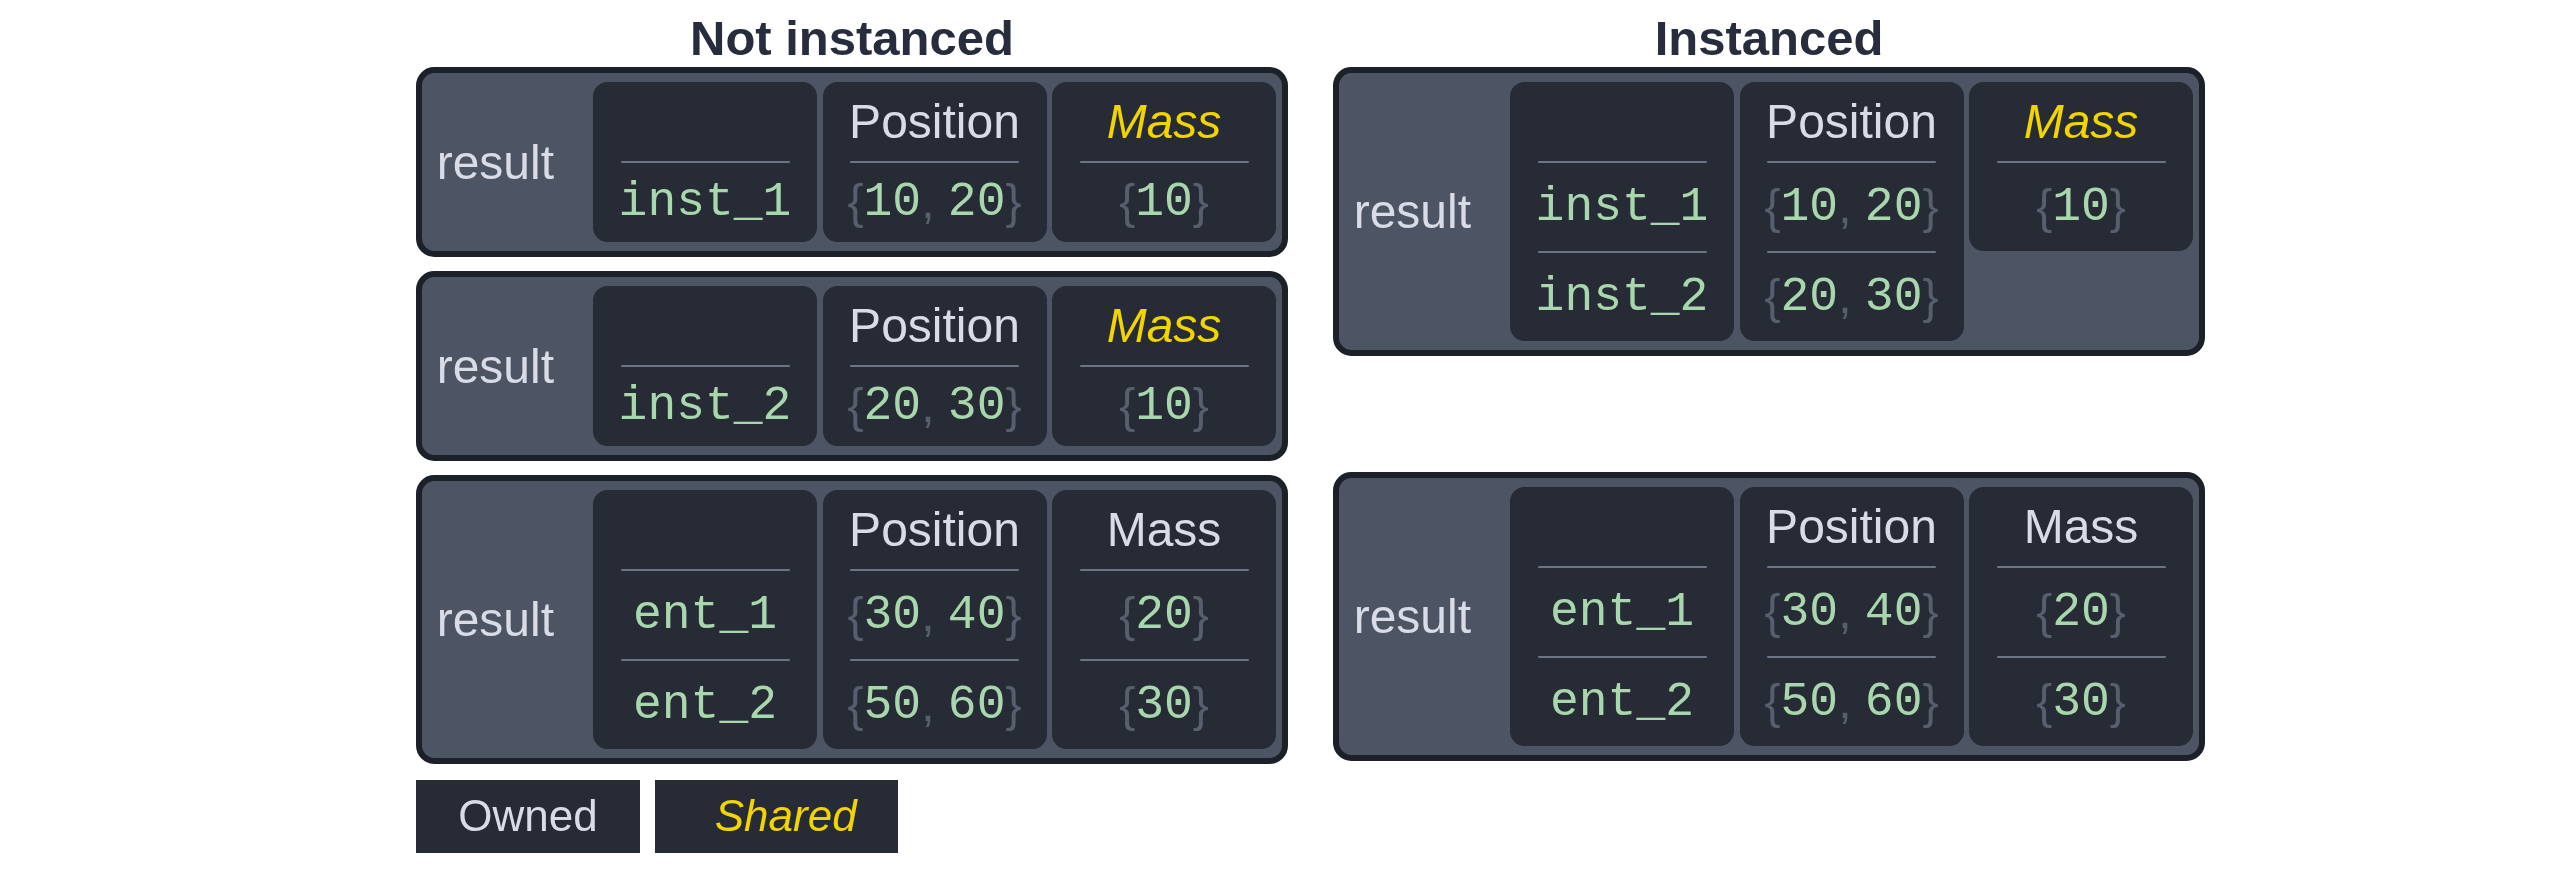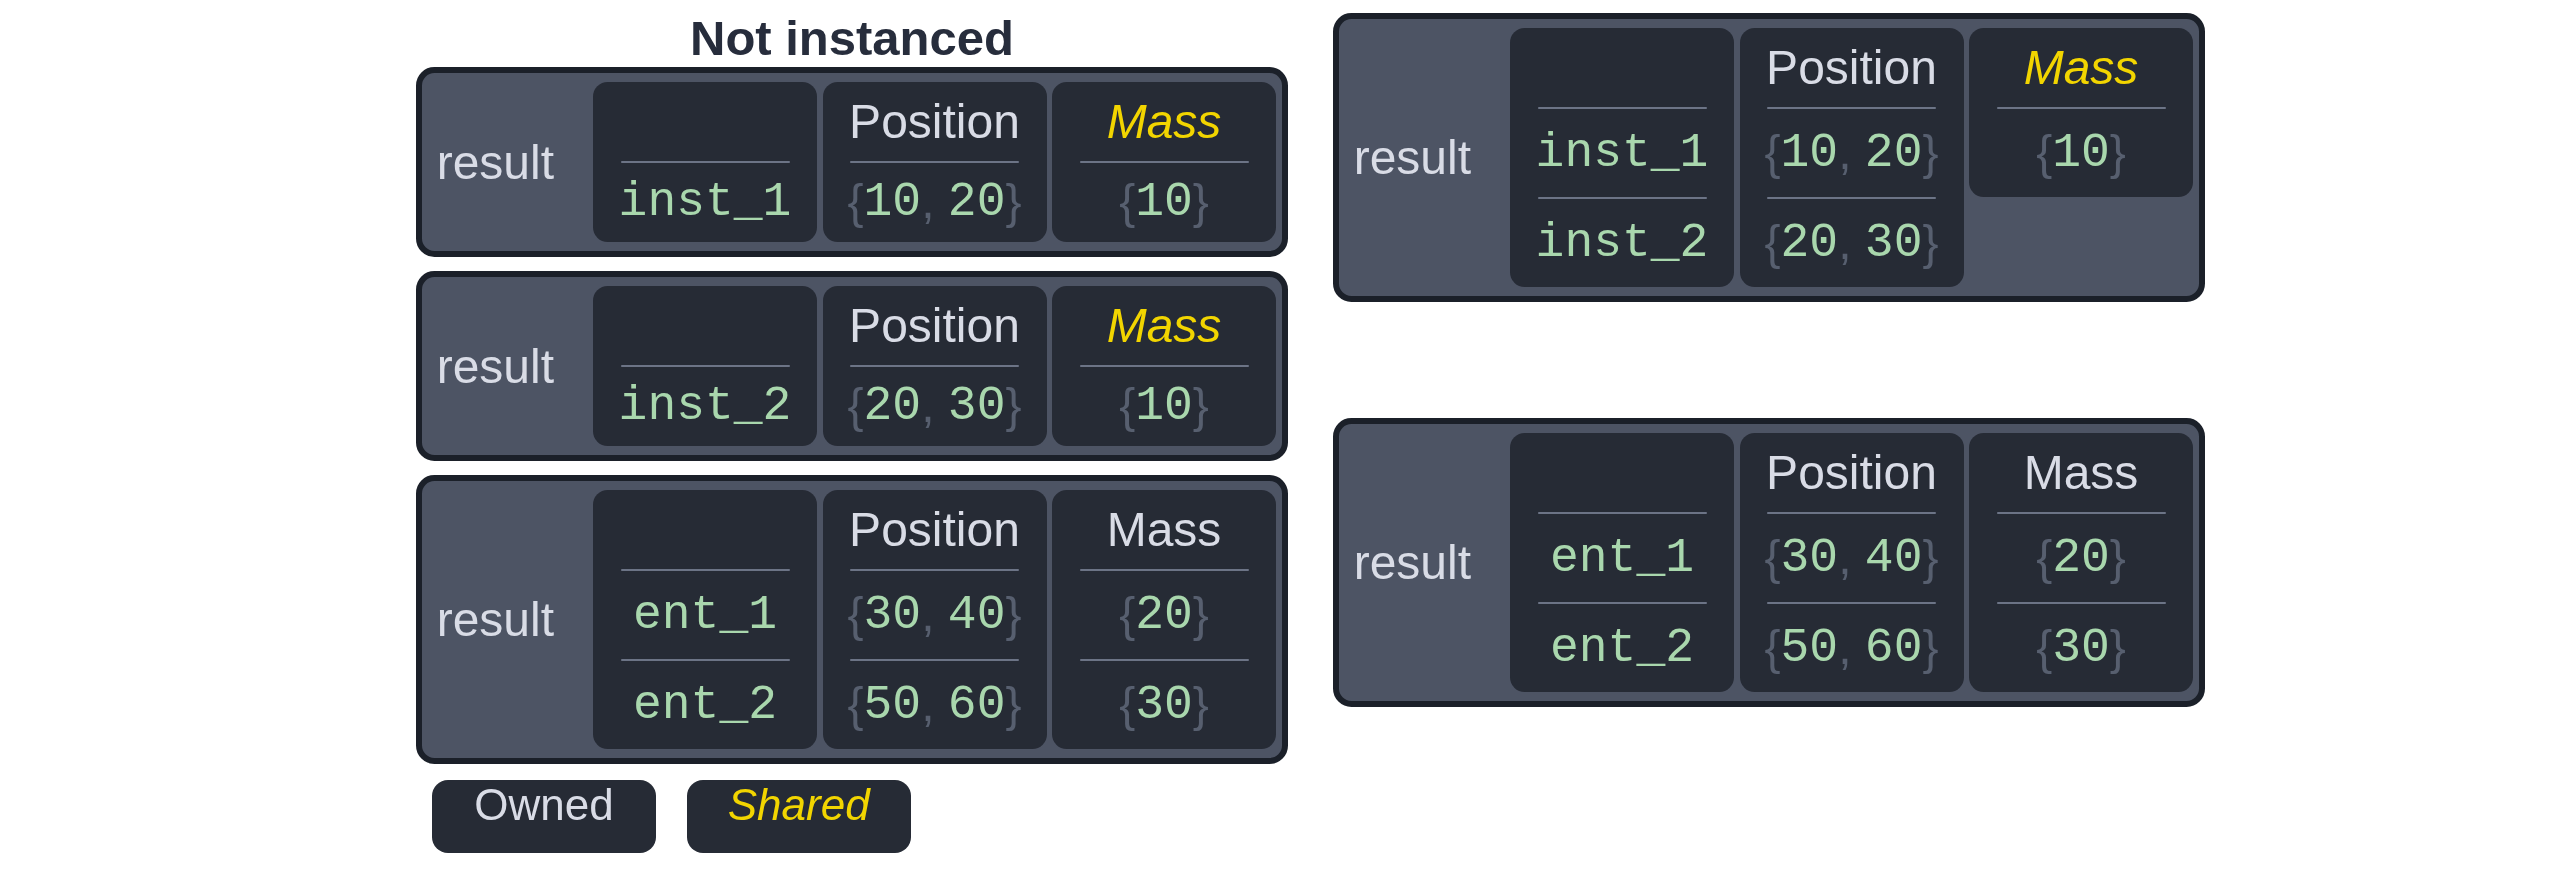--- a/index.html
+++ b/index.html
@@ -89,29 +89,28 @@
 
   .legend {
     display: flex;
     gap: 14.7px;
     margin-top: 15.6px;
   }
   .legend-chip {
     width: 224px;
     height: 73px;
     background: #262b35;
-    border-radius: 16px;
-    display: flex;
-    align-items: flex-start;
+    border-radius: 0;
+    display: flex;
+    align-items: center;
     justify-content: center;
     font-size: 44px;
     color: #d9dce6;
-    margin-left: 16px;
-  }
-  .legend-chip.shared { color: #f2d500; font-style: italic; }
+  }
+  .legend-chip.shared { color: #f2d500; font-style: italic; padding-left: 19px; }
 </style>
 </head>
 <body>
 
 <div id="diagram">
     <section class="column c0">
     <h2 class="column-title">Not instanced</h2>
     <div class="tables">
         <div class="table-box rows-1">
     <div class="row-label">result</div>
@@ -231,20 +230,21 @@
   <div class="legend">
         <div class="legend-chip">
     <span>Owned</span>
   </div>
         <div class="legend-chip shared">
     <span>Shared</span>
   </div>
       </div>
     </section>
     <section class="column c1">
+    <h2 class="column-title">Instanced</h2>
     <div class="tables">
         <div class="table-box rows-2">
     <div class="row-label">result</div>
     <div class="cards">
             <div class="card">
     <div class="cell header"></div>
   <div class="divider"></div>
               <div class="cell value">
     <span class="green">inst_1</span>
   </div>

